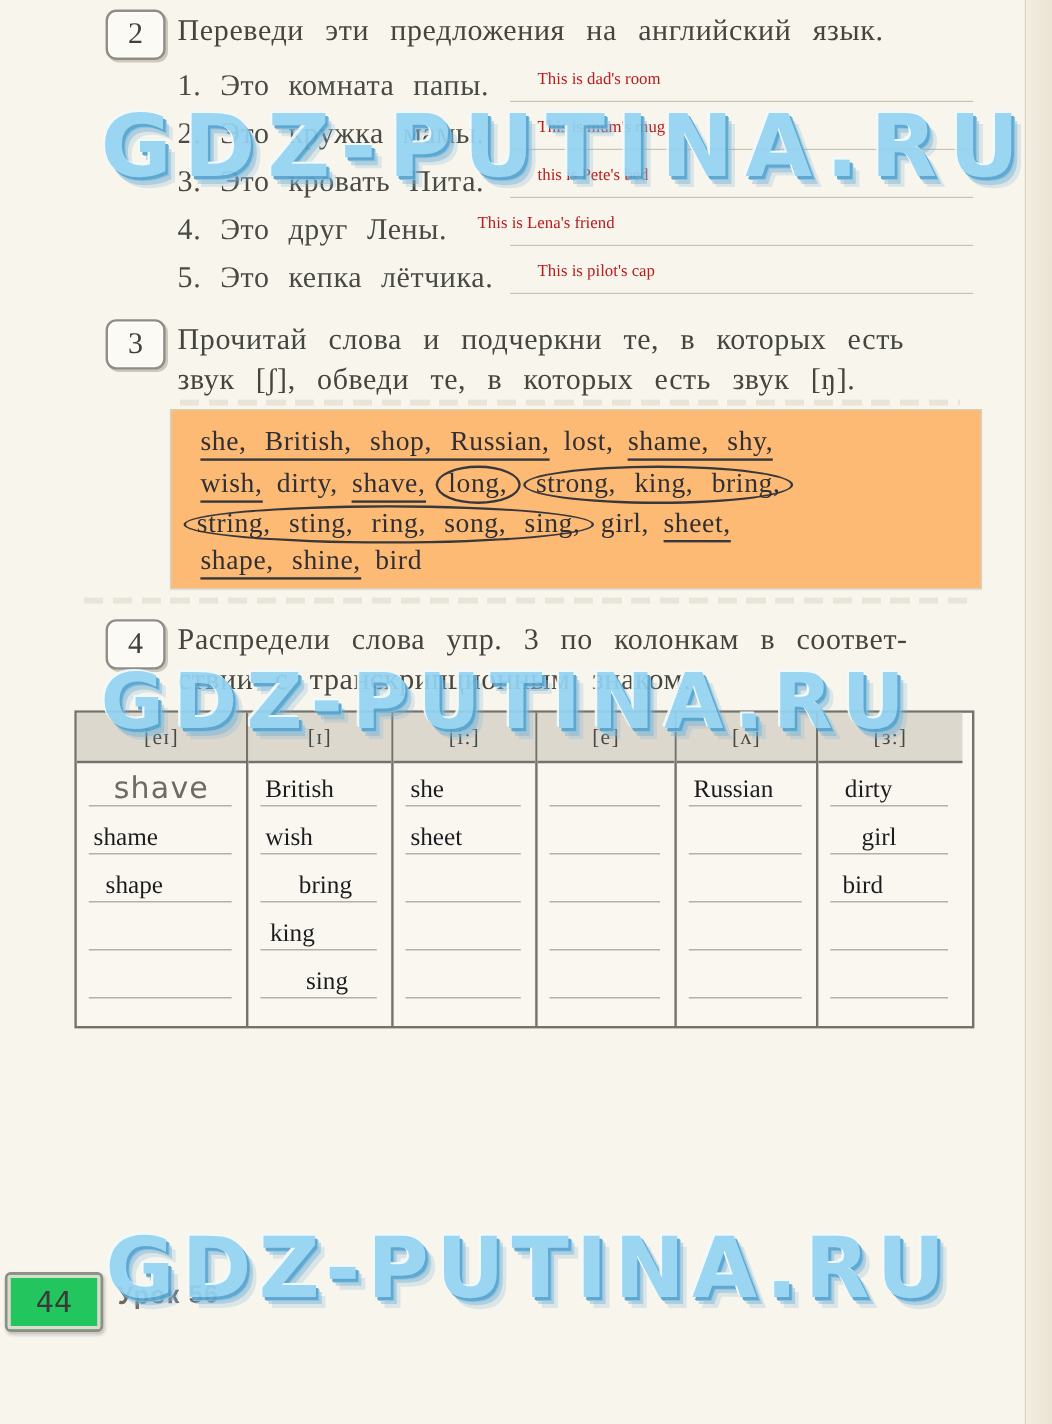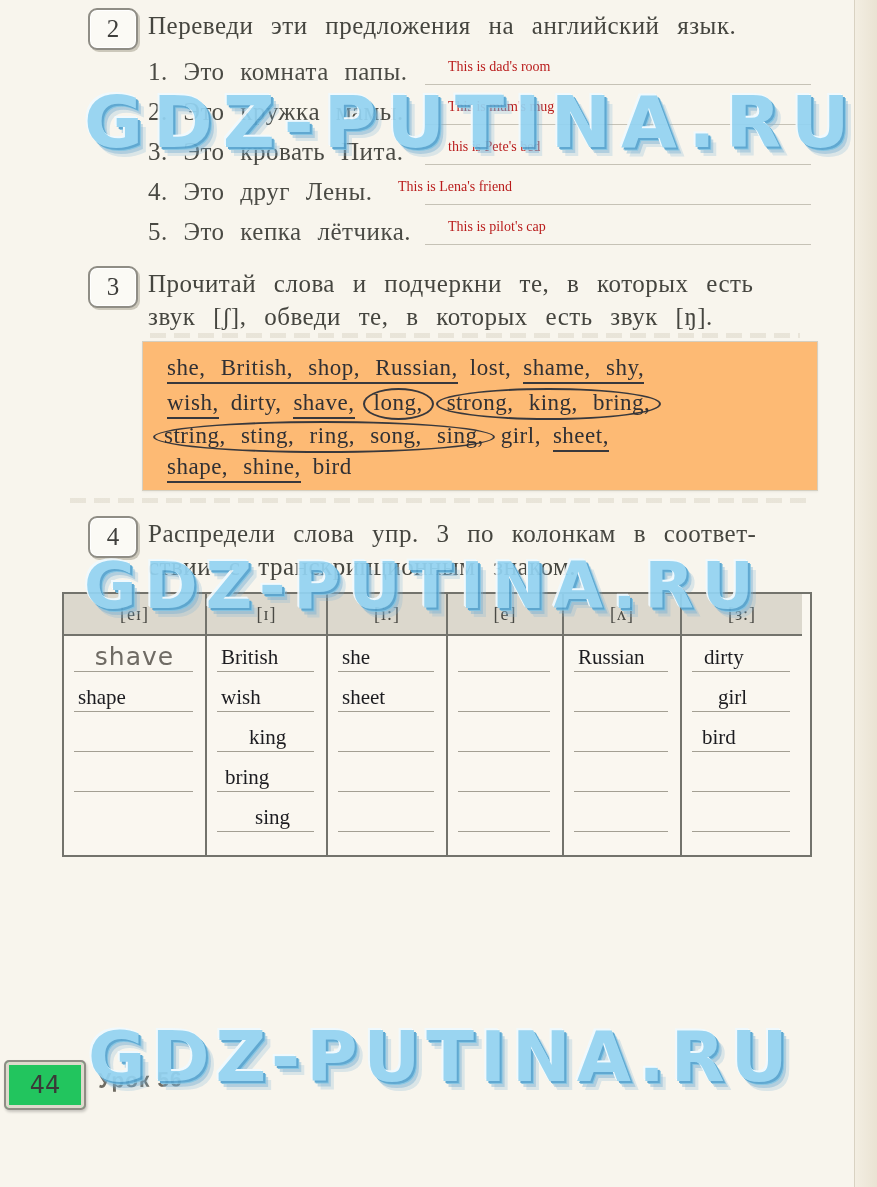--- a/index.html
+++ b/index.html
@@ -146,20 +146,24 @@
   <div id="ex4-table" class="ex4-table">
       <div class="tcol c0">
         <div class="thead">[eɪ]</div>
         <div class="tbody">
           <div class="slot">
             <div class="uline"></div>
             <span class="word example">shave</span>
           </div>
           <div class="slot">
             <div class="uline"></div>
+            <span class="word">shame</span>
+          </div>
+          <div class="slot">
+            <div class="uline"></div>
             <span class="word">shape</span>
           </div>
           <div class="slot">
             <div class="uline"></div>
           </div>
           <div class="slot">
             <div class="uline"></div>
           </div>
         </div>
       </div>
@@ -169,25 +173,25 @@
           <div class="slot">
             <div class="uline"></div>
             <span class="word">British</span>
           </div>
           <div class="slot">
             <div class="uline"></div>
             <span class="word">wish</span>
           </div>
           <div class="slot">
             <div class="uline"></div>
+            <span class="word">bring</span>
+          </div>
+          <div class="slot">
+            <div class="uline"></div>
             <span class="word">king</span>
-          </div>
-          <div class="slot">
-            <div class="uline"></div>
-            <span class="word">bring</span>
           </div>
           <div class="slot">
             <div class="uline"></div>
             <span class="word">sing</span>
           </div>
         </div>
       </div>
       <div class="tcol c2">
         <div class="thead">[i:]</div>
         <div class="tbody">

